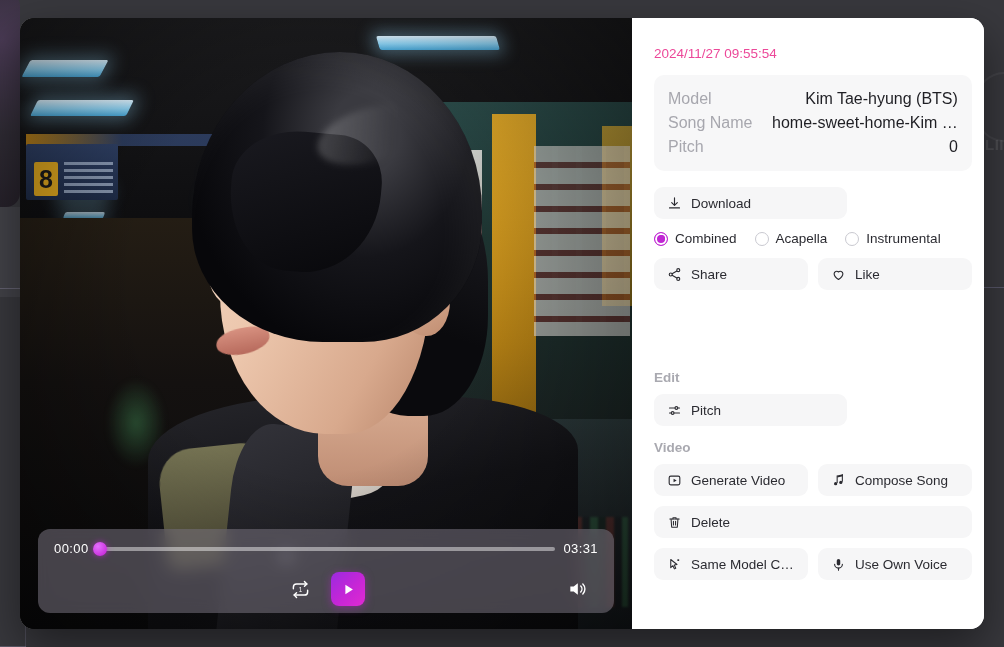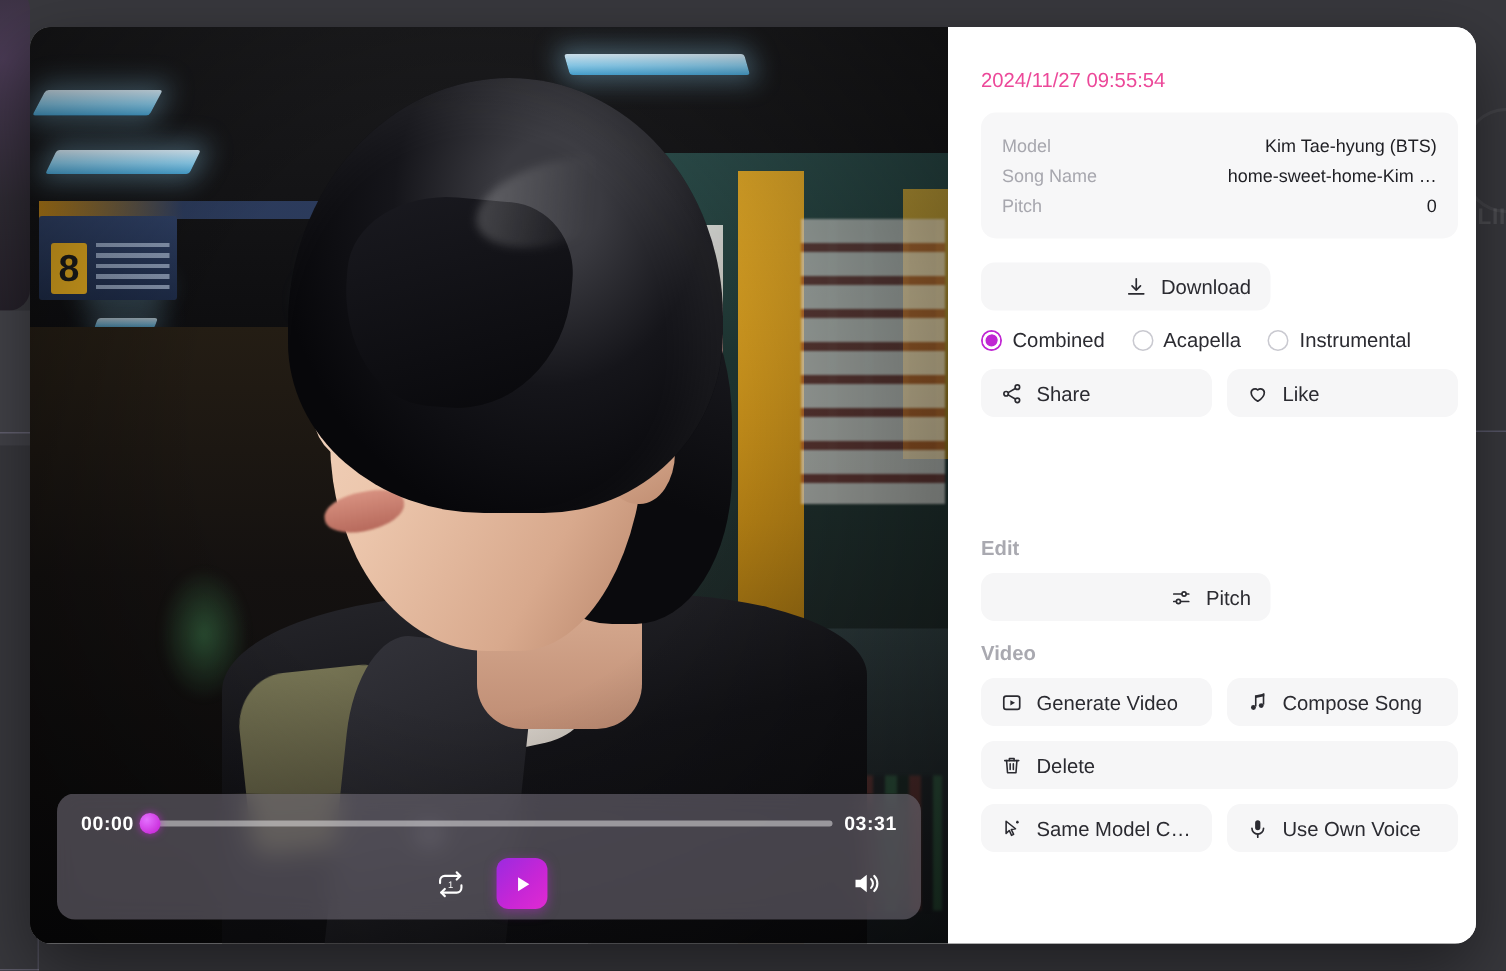--- a/index.html
+++ b/index.html
@@ -304,21 +304,21 @@
     position: absolute;
     left: 18px; right: 18px; bottom: 16px;
     height: 84px;
     border-radius: 12px;
     background: rgba(120,115,128,.55);
     backdrop-filter: blur(8px);
     padding: 12px 16px 0 16px;
   }
   .seek-row { display: flex; align-items: center; gap: 8px; }
   .time {
-    color: #fff; font-size: 13px; font-weight: 700;
+    color: #fff; font-size: 13px; font-weight: 400;
     letter-spacing: .4px; white-space: nowrap;
   }
   .track {
     position: relative;
     flex: 1; height: 4px; border-radius: 3px;
     background: rgba(255,255,255,.45);
   }
   .thumb {
     position: absolute; left: -4px; top: 50%;
     width: 14px; height: 14px; border-radius: 50%;
@@ -357,21 +357,21 @@
   }
   .meta {
     background: #f7f7f8;
     border-radius: 10px;
     padding: 12px 14px;
     margin-bottom: 16px;
   }
   .meta-row {
     display: flex; justify-content: space-between; align-items: baseline;
     padding: 3px 0;
-    font-size: 12px;
+    font-size: 16px;
   }
   .meta-label { color: #a7a7ae; }
   .meta-value {
     color: #1f1f24; text-align: right;
     max-width: 210px; overflow: hidden;
     text-overflow: ellipsis; white-space: nowrap;
   }
 
   .btn {
     background: #f6f6f7;
@@ -383,21 +383,21 @@
     cursor: pointer;
     font-family: "Liberation Sans", sans-serif;
     width: 100%;
     text-align: left;
   }
   .btn svg { flex: 0 0 15px; }
   .btn-row { display: flex; gap: 10px; margin-bottom: 10px; }
   .btn-row > * { flex: 1 1 0; min-width: 0; }
   .btn-label { overflow: hidden; text-overflow: ellipsis; white-space: nowrap; }
 
-  .single { margin-bottom: 10px; width: 193px; justify-content: flex-end; }
+  .single { margin-bottom: 10px; width: 193px; }
 
   .radios {
     display: flex; align-items: center; gap: 18px;
     margin: 12px 0 12px 0;
   }
   .radio { display: flex; align-items: center; gap: 7px; cursor: pointer; }
   .dot {
     width: 14px; height: 14px; border-radius: 50%;
     border: 1.5px solid #c9c9d0; background: #fff;
     position: relative; flex: 0 0 14px;

